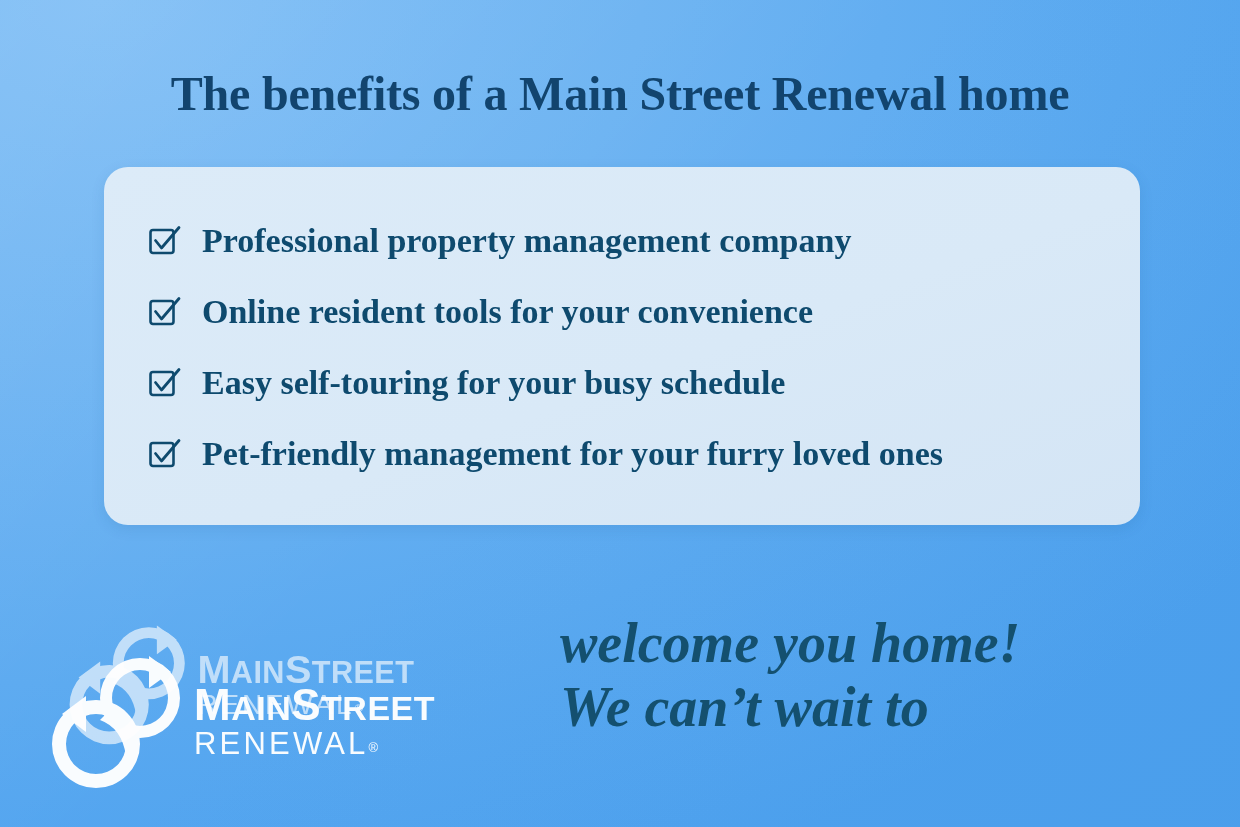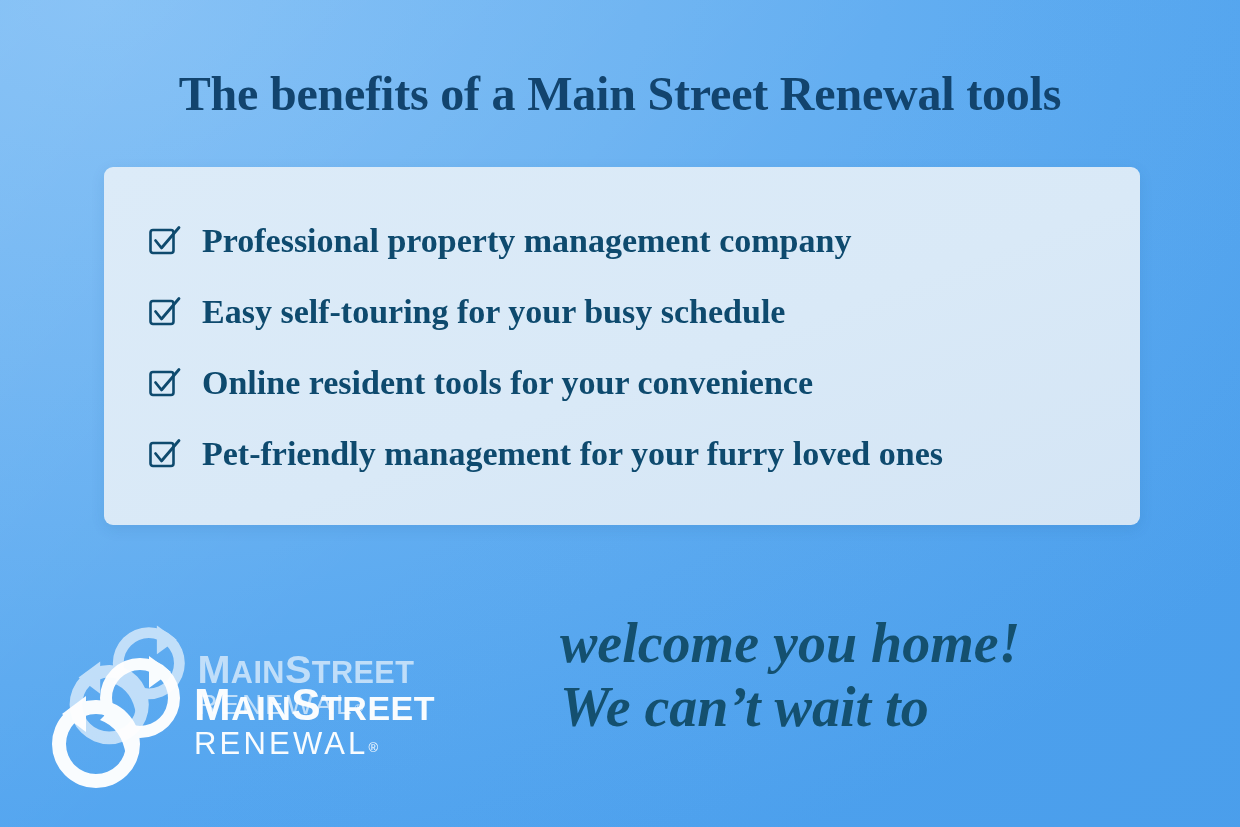--- a/index.html
+++ b/index.html
@@ -48,21 +48,21 @@
   }
 
   
   .benefits-card {
     position: absolute;
     left: 104px;
     top: 167px;
     width: 1036px;
     height: 358px;
     background: linear-gradient(160deg, #dcebf8 0%, #d9e9f7 55%, #d4e5f5 100%);
-    border-radius: 9px;
+    border-radius: 24px;
     box-shadow: 0 4px 14px rgba(26, 84, 140, 0.12);
     z-index: 2;
   }
 
   .benefits-list {
     position: absolute;
     left: 44px;
     top: 38px;
     right: 24px;
   }
@@ -175,21 +175,21 @@
     color: #14506f;
     z-index: 3;
   }
   .tagline .line { display: block; white-space: nowrap; }
 </style>
 </head>
 <body>
 
 <div id="poster">
 
-  <div class="headline">The benefits of a Main Street Renewal tools</div>
+  <div class="headline">The benefits of a Main Street Renewal home</div>
 
   <div class="benefits-card">
     <div class="benefits-list">
 
       <div class="benefit-row">
         <span class="check-icon">
           <svg width="34" height="34" viewBox="0 0 34 34">
             <rect x="2.5" y="7" width="23" height="23" rx="2.5" ry="2.5" fill="none" stroke="#0e4a6e" stroke-width="2.6"></rect>
             <path d="M7.5 17.5 L13.5 25 L31 4.5" fill="none" stroke="#0e4a6e" stroke-width="2.8" stroke-linecap="round" stroke-linejoin="round"></path>
           </svg>
@@ -197,31 +197,31 @@
         <span class="benefit-text">Professional property management company</span>
       </div>
 
       <div class="benefit-row">
         <span class="check-icon">
           <svg width="34" height="34" viewBox="0 0 34 34">
             <rect x="2.5" y="7" width="23" height="23" rx="2.5" ry="2.5" fill="none" stroke="#0e4a6e" stroke-width="2.6"></rect>
             <path d="M7.5 17.5 L13.5 25 L31 4.5" fill="none" stroke="#0e4a6e" stroke-width="2.8" stroke-linecap="round" stroke-linejoin="round"></path>
           </svg>
         </span>
+        <span class="benefit-text">Online resident tools for your convenience</span>
+      </div>
+
+      <div class="benefit-row">
+        <span class="check-icon">
+          <svg width="34" height="34" viewBox="0 0 34 34">
+            <rect x="2.5" y="7" width="23" height="23" rx="2.5" ry="2.5" fill="none" stroke="#0e4a6e" stroke-width="2.6"></rect>
+            <path d="M7.5 17.5 L13.5 25 L31 4.5" fill="none" stroke="#0e4a6e" stroke-width="2.8" stroke-linecap="round" stroke-linejoin="round"></path>
+          </svg>
+        </span>
         <span class="benefit-text">Easy self-touring for your busy schedule</span>
-      </div>
-
-      <div class="benefit-row">
-        <span class="check-icon">
-          <svg width="34" height="34" viewBox="0 0 34 34">
-            <rect x="2.5" y="7" width="23" height="23" rx="2.5" ry="2.5" fill="none" stroke="#0e4a6e" stroke-width="2.6"></rect>
-            <path d="M7.5 17.5 L13.5 25 L31 4.5" fill="none" stroke="#0e4a6e" stroke-width="2.8" stroke-linecap="round" stroke-linejoin="round"></path>
-          </svg>
-        </span>
-        <span class="benefit-text">Online resident tools for your convenience</span>
       </div>
 
       <div class="benefit-row">
         <span class="check-icon">
           <svg width="34" height="34" viewBox="0 0 34 34">
             <rect x="2.5" y="7" width="23" height="23" rx="2.5" ry="2.5" fill="none" stroke="#0e4a6e" stroke-width="2.6"></rect>
             <path d="M7.5 17.5 L13.5 25 L31 4.5" fill="none" stroke="#0e4a6e" stroke-width="2.8" stroke-linecap="round" stroke-linejoin="round"></path>
           </svg>
         </span>
         <span class="benefit-text">Pet-friendly management for your furry loved ones</span>

